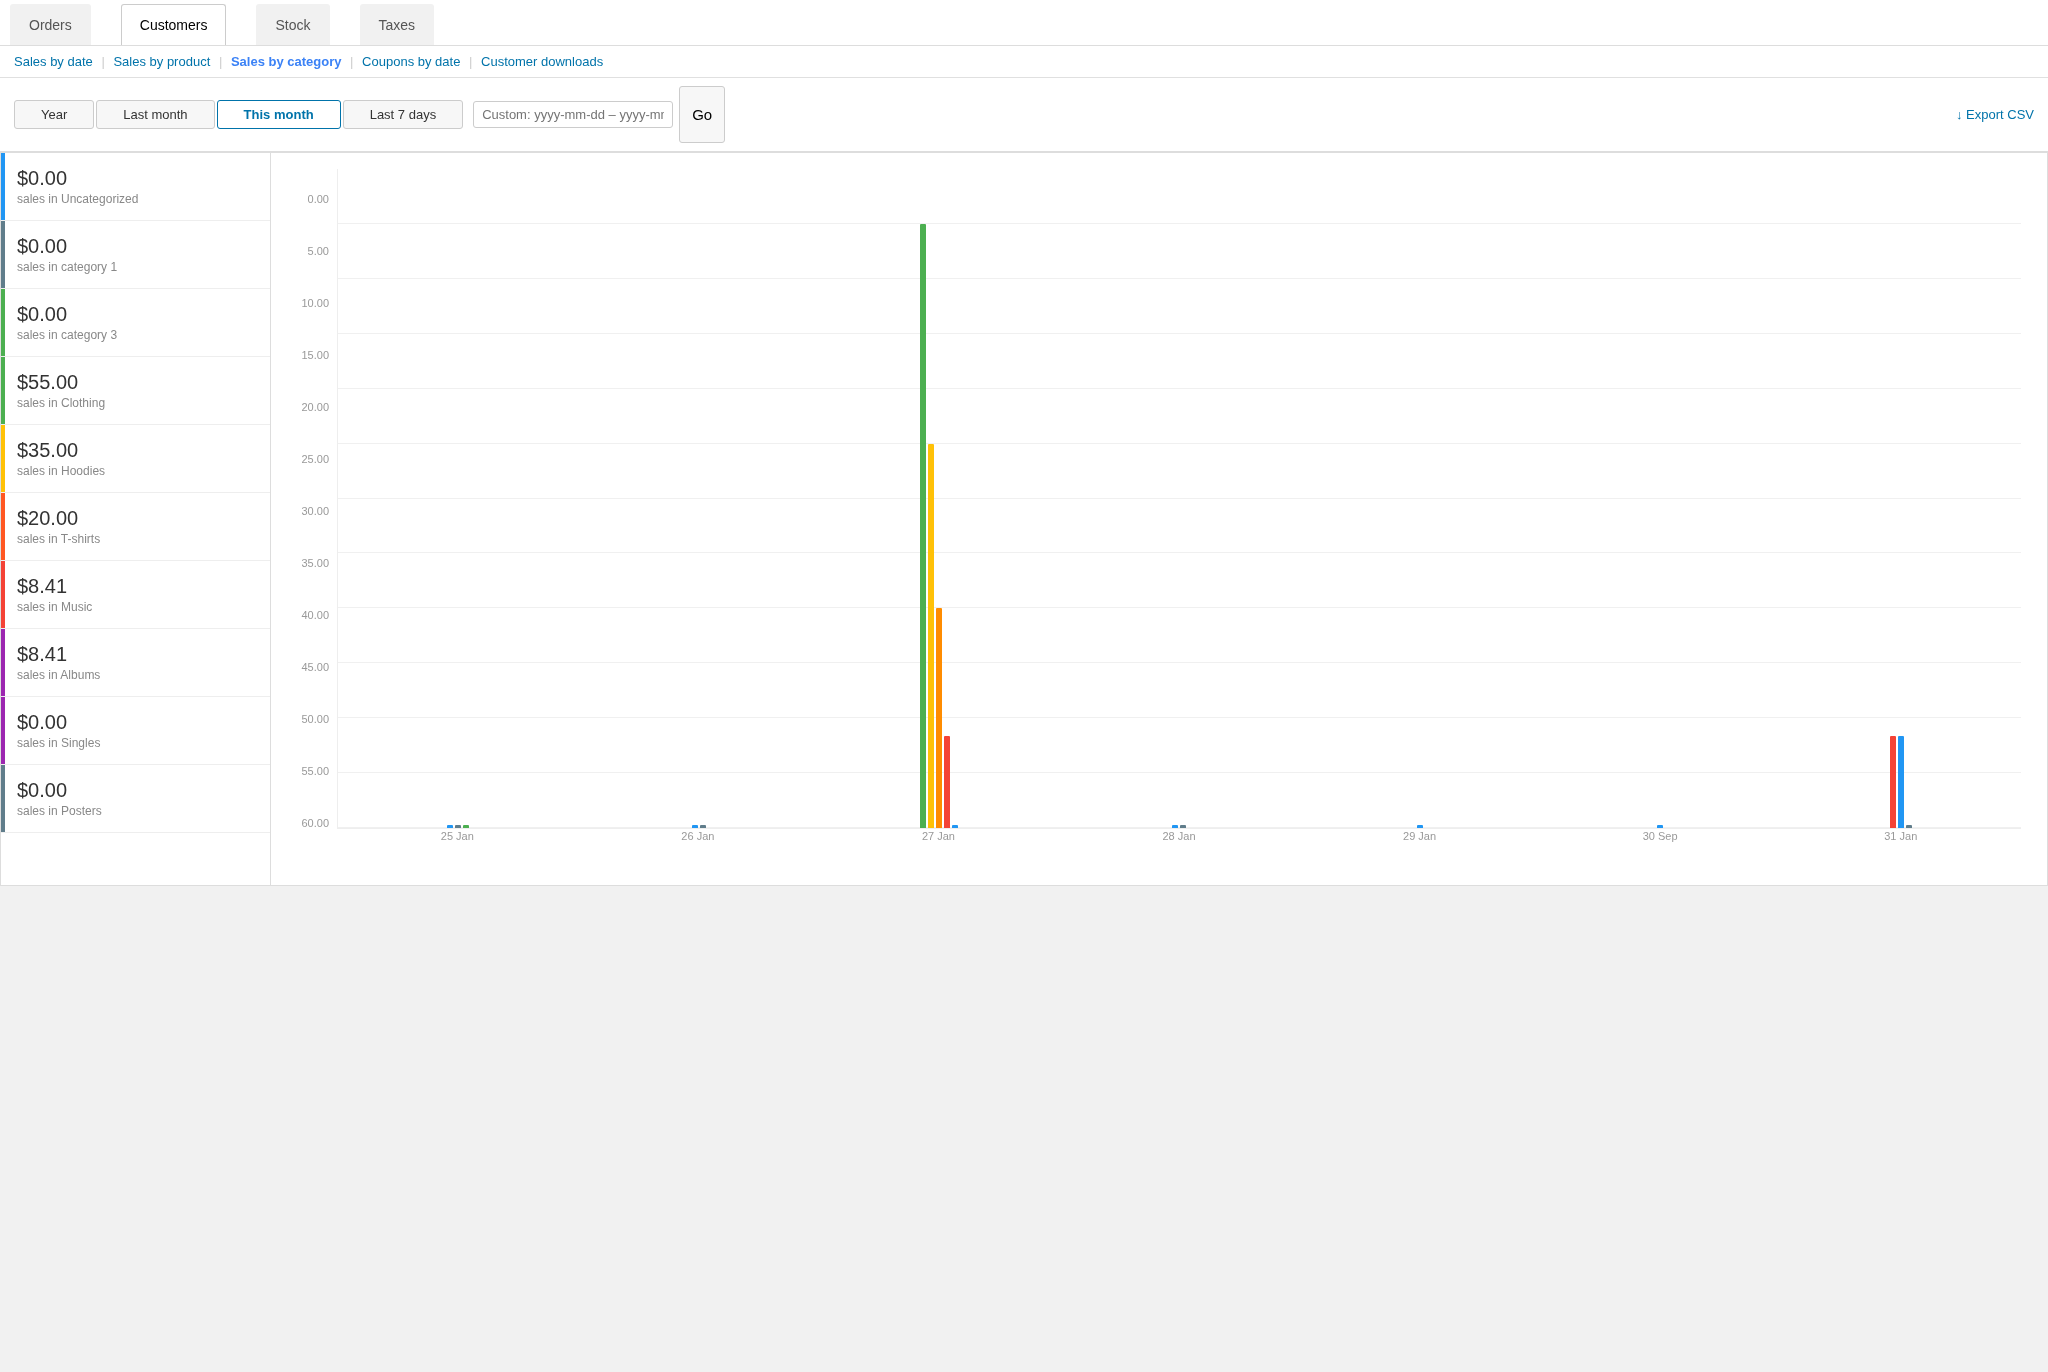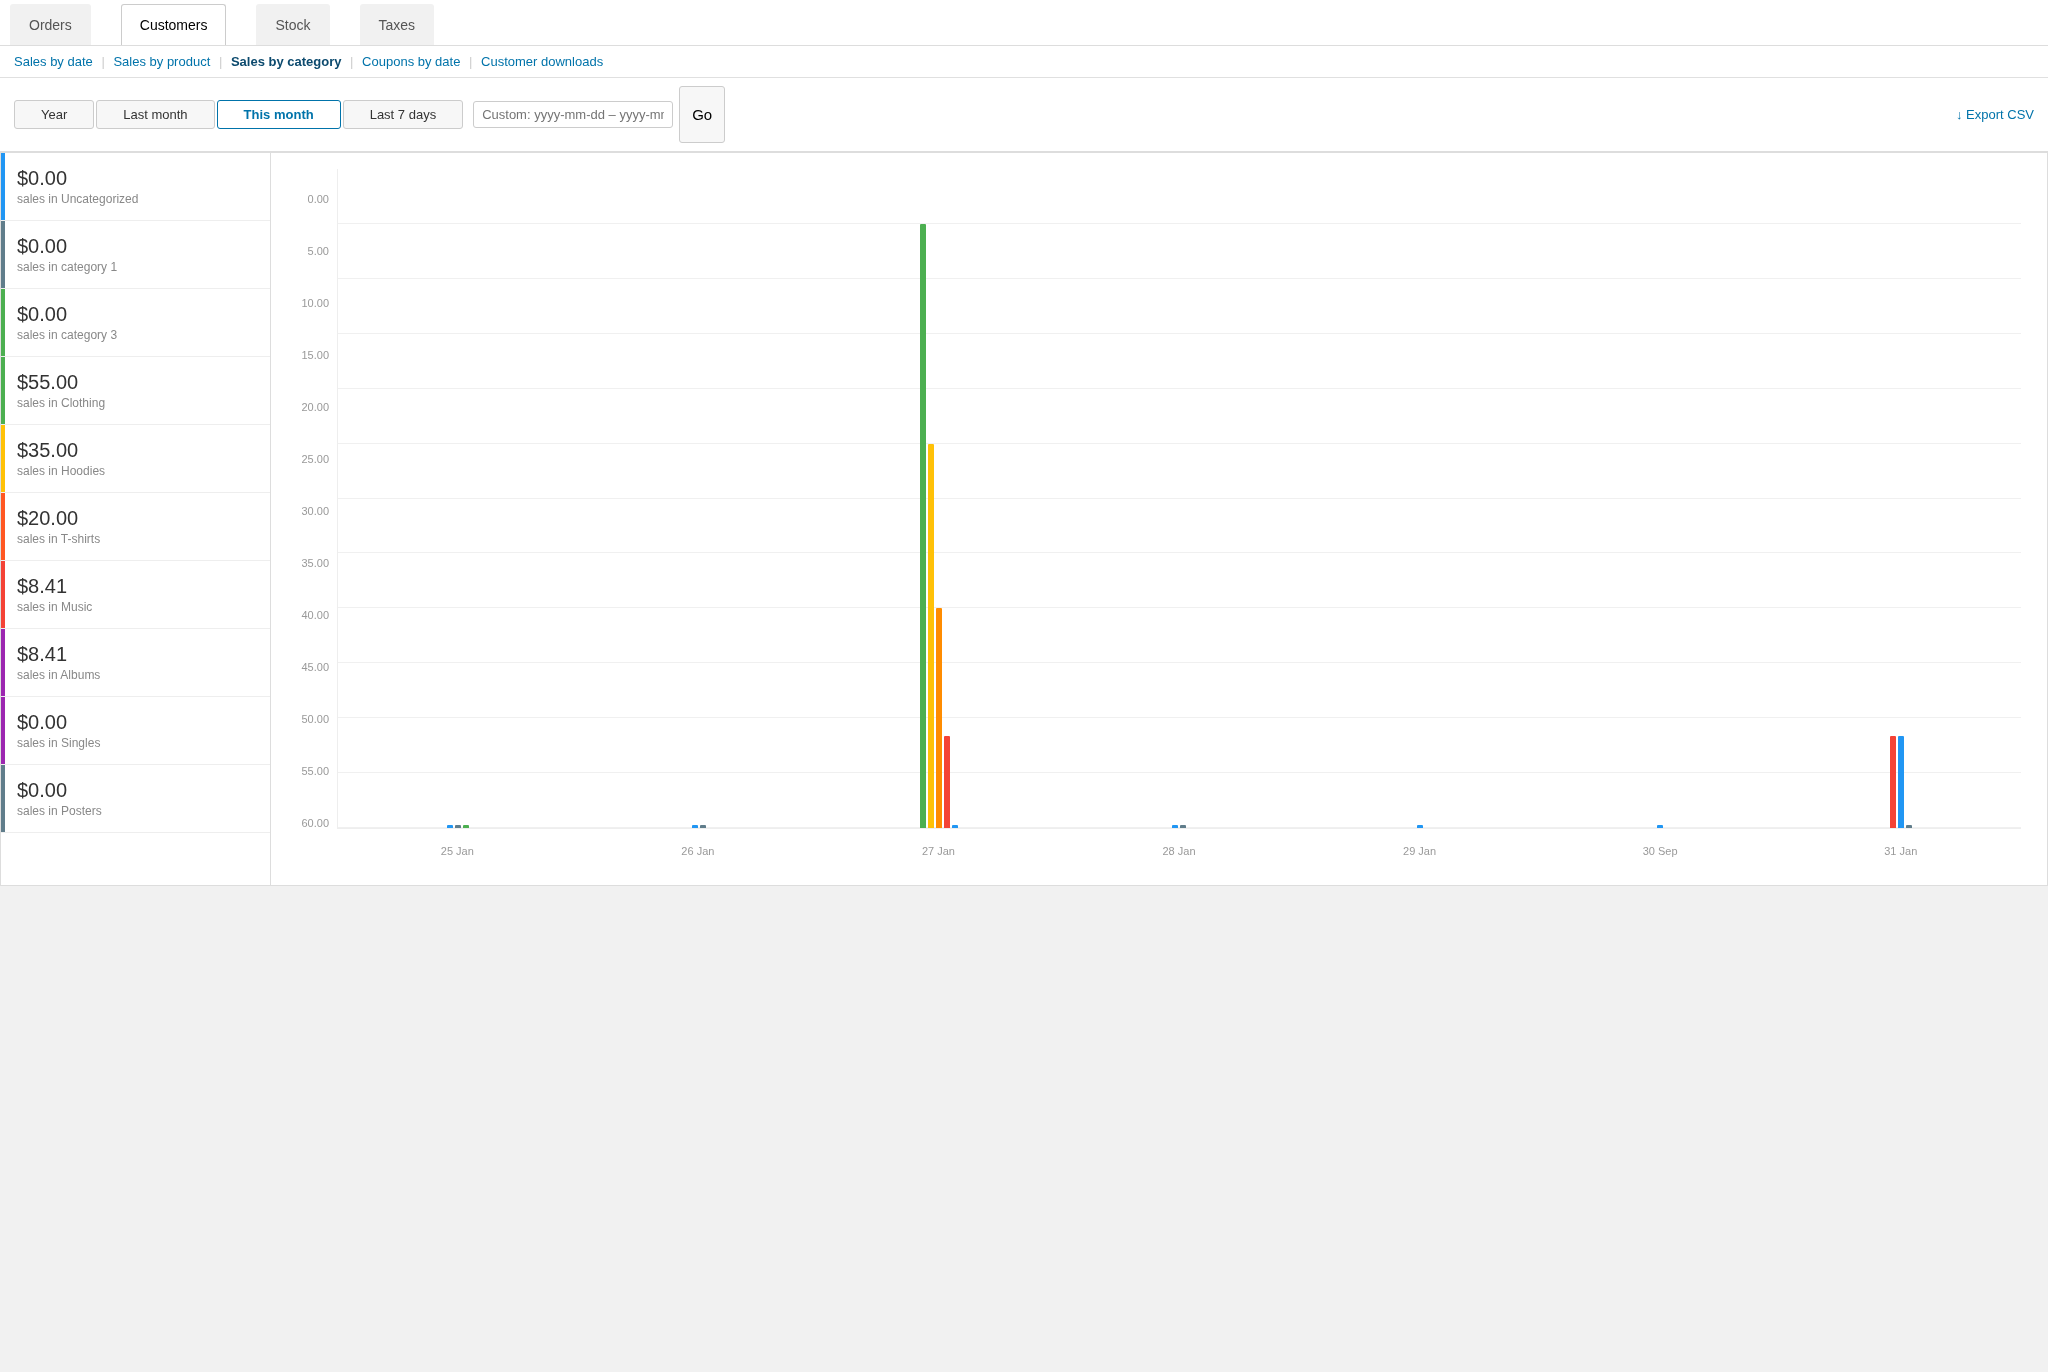--- a/index.html
+++ b/index.html
@@ -5,21 +5,21 @@
     * { box-sizing: border-box; margin: 0; padding: 0; }
     body { font-family: -apple-system, BlinkMacSystemFont, "Segoe UI", Arial, sans-serif; background: #f1f1f1; font-size: 13px; color: #333; }
 
     .top-nav { display: flex; align-items: center; background: #fff; border-bottom: 1px solid #ddd; padding: 0 10px; gap: 28px; }
     .top-nav-tab { padding: 12px 18px; font-size: 14px; cursor: pointer; border: 1px solid transparent; border-bottom: none; color: #555; text-decoration: none; background: #f1f1f1; margin-right: 2px; margin-top: 4px; border-radius: 3px 3px 0 0; }
     .top-nav-tab.active { background: #fff; border-color: #ccc; color: #000; font-weight: 500; }
 
     .sub-nav { padding: 8px 14px; font-size: 13px; color: #555; background: #fff; border-bottom: 1px solid #e0e0e0; }
     .sub-nav a { color: #0073aa; text-decoration: none; }
     .sub-nav .separator { margin: 0 5px; color: #ccc; }
-    .sub-nav .current { font-weight: 700; color: #0c4a6e; text-align: center; }
+    .sub-nav .current { font-weight: 700; color: #3b82f6; text-align: center; }
 
     .filter-bar { display: flex; align-items: center; background: #fff; border-bottom: 1px solid #ddd; padding: 8px 14px; gap: 2px; }
     .filter-btn { padding: 6px 26px; font-size: 13px; cursor: pointer; border: 1px solid #ccc; background: #f7f7f7; color: #333; border-radius: 3px; }
     .filter-btn.active { background: #fff; border-color: #0073aa; color: #0073aa; font-weight: 600; }
     .filter-custom { display: flex; align-items: center; gap: 6px; margin-left: 8px; }
     .filter-custom input { padding: 5px 8px; border: 1px solid #ccc; border-radius: 3px; font-size: 13px; color: #999; width: 200px; }
     .filter-custom button { padding: 19px 12px; background: #f7f7f7; border: 1px solid #ccc; border-radius: 3px; font-size: 15px; cursor: pointer; }
     .export-csv { margin-left: auto; color: #0073aa; font-size: 13px; cursor: pointer; text-decoration: none; display: flex; align-items: center; gap: 4px; }
 
     .main-content { display: flex; background: #fff; border: 1px solid #ddd; margin: 0; }
@@ -37,21 +37,21 @@
     .y-label { font-size: 11px; color: #999; text-align: right; padding-right: 8px; margin-top: 24px; }
 
     .chart-inner { position: absolute; left: 50px; right: 10px; top: 0; bottom: 40px; border-left: 1px solid #eee; border-bottom: 1px solid #eee; overflow: hidden; }
     .grid-lines { position: absolute; left: 0; right: 0; top: 0; bottom: 0; }
     .grid-line { position: absolute; left: 0; right: 0; height: 1px; background: #f0f0f0; }
 
     .bars-container { position: absolute; left: 0; right: 0; top: 0; bottom: 0; display: flex; align-items: flex-end; }
     .x-group { flex: 1; display: flex; align-items: flex-end; justify-content: center; position: relative; height: 100%; }
     .bar { width: 6px; margin: 0 1px; border-radius: 1px 1px 0 0; }
 
-    .x-axis { position: absolute; left: 50px; right: 10px; bottom: 0; height: 30px; display: flex; }
+    .x-axis { position: absolute; left: 50px; right: 10px; bottom: 15px; height: 30px; display: flex; }
     .x-label { flex: 1; text-align: center; font-size: 11px; color: #999; padding-top: 6px; }
   </style>
 </head>
 <body>
 
 <div class="top-nav">
   <a class="top-nav-tab">Orders</a>
   <a class="top-nav-tab active">Customers</a>
   <a class="top-nav-tab">Stock</a>
   <a class="top-nav-tab">Taxes</a>

